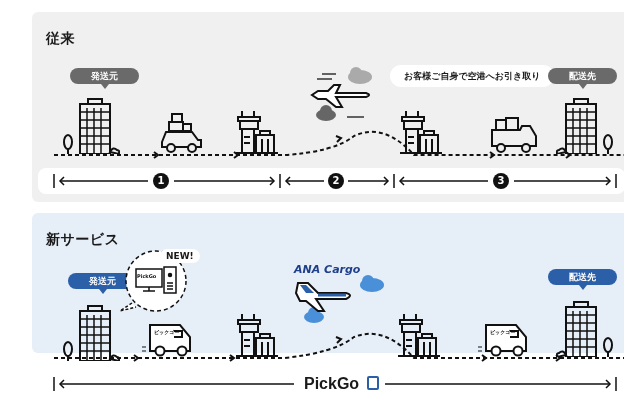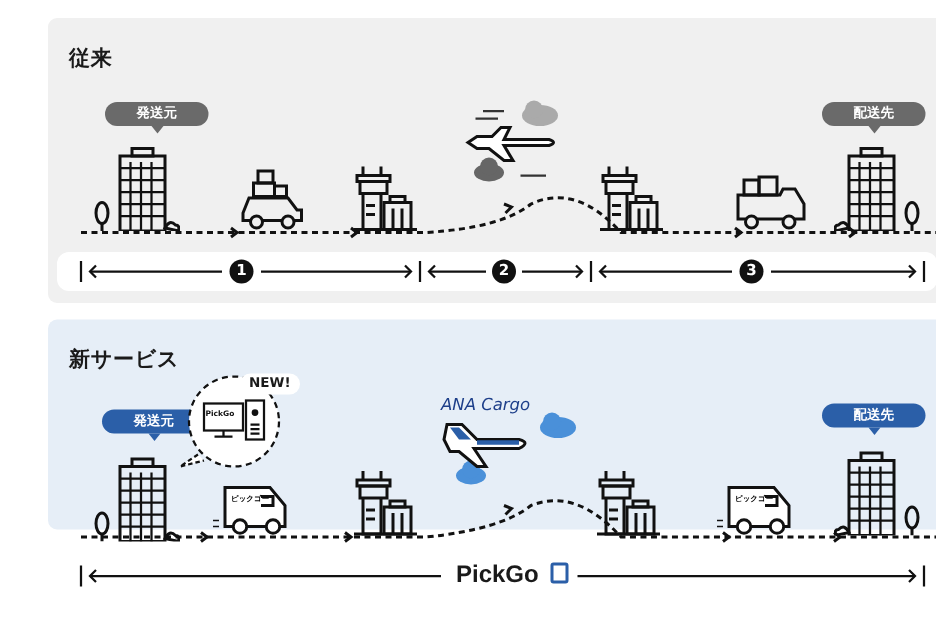--- a/index.html
+++ b/index.html
@@ -25,31 +25,32 @@
   .panel-old .bar { top: 156px; }
   .panel-new .bar { top: 158px; }
 
   .icon { position: absolute; }
   svg { display: block; }
 
   .circle-num { position: absolute; width: 16px; height: 16px; border-radius: 50%; background: #111; color: #fff; font-size: 10px; font-weight: bold; text-align: center; line-height: 16px; }
 
   .new-badge { position: absolute; height: 14px; padding: 0 6px; border-radius: 7px; background: #ffffff; font-size: 9px; font-weight: bold; color: #1a1a1a; line-height: 14px; }
 
-  .ana-label { position: absolute; font-size: 11px; font-weight: normal; font-style: italic; color: #1e3f8a; white-space: nowrap; }
+  .ana-label { position: absolute; font-size: 11px; font-weight: bold; font-style: italic; color: #1e3f8a; white-space: nowrap; }
 
   .brand { position: absolute; font-size: 16px; font-weight: bold; color: #1a1a1a; background: #ffffff; padding: 0 6px; line-height: 26px; font-family: "Liberation Sans", sans-serif; }
 </style>
 </head>
 <body>
 
 <div class="panel panel-old">
   <div class="panel-title">従来</div>
 
   <div class="bubble bubble-gray" style="left:38px; top:56px;">発送元</div>
+  <div class="note" style="left:358px; top:53px;">お客様ご自身で空港へお引き取り</div>
   <div class="bubble bubble-gray" style="left:516px; top:56px;">配送先</div>
 
   <div class="icon" style="left:26px; top:82px;">
     <svg width="62" height="60" viewBox="0 0 62 60" fill="none" stroke="#111" stroke-width="2">
       <ellipse cx="10" cy="48" rx="4" ry="7"></ellipse>
         <line x1="10" y1="55" x2="10" y2="60"></line>
       <rect x="22" y="10" width="30" height="50"></rect>
       <rect x="30" y="5" width="14" height="5"></rect>
       <g stroke-width="1.5">
         <line x1="22" y1="18" x2="52" y2="18"></line>

